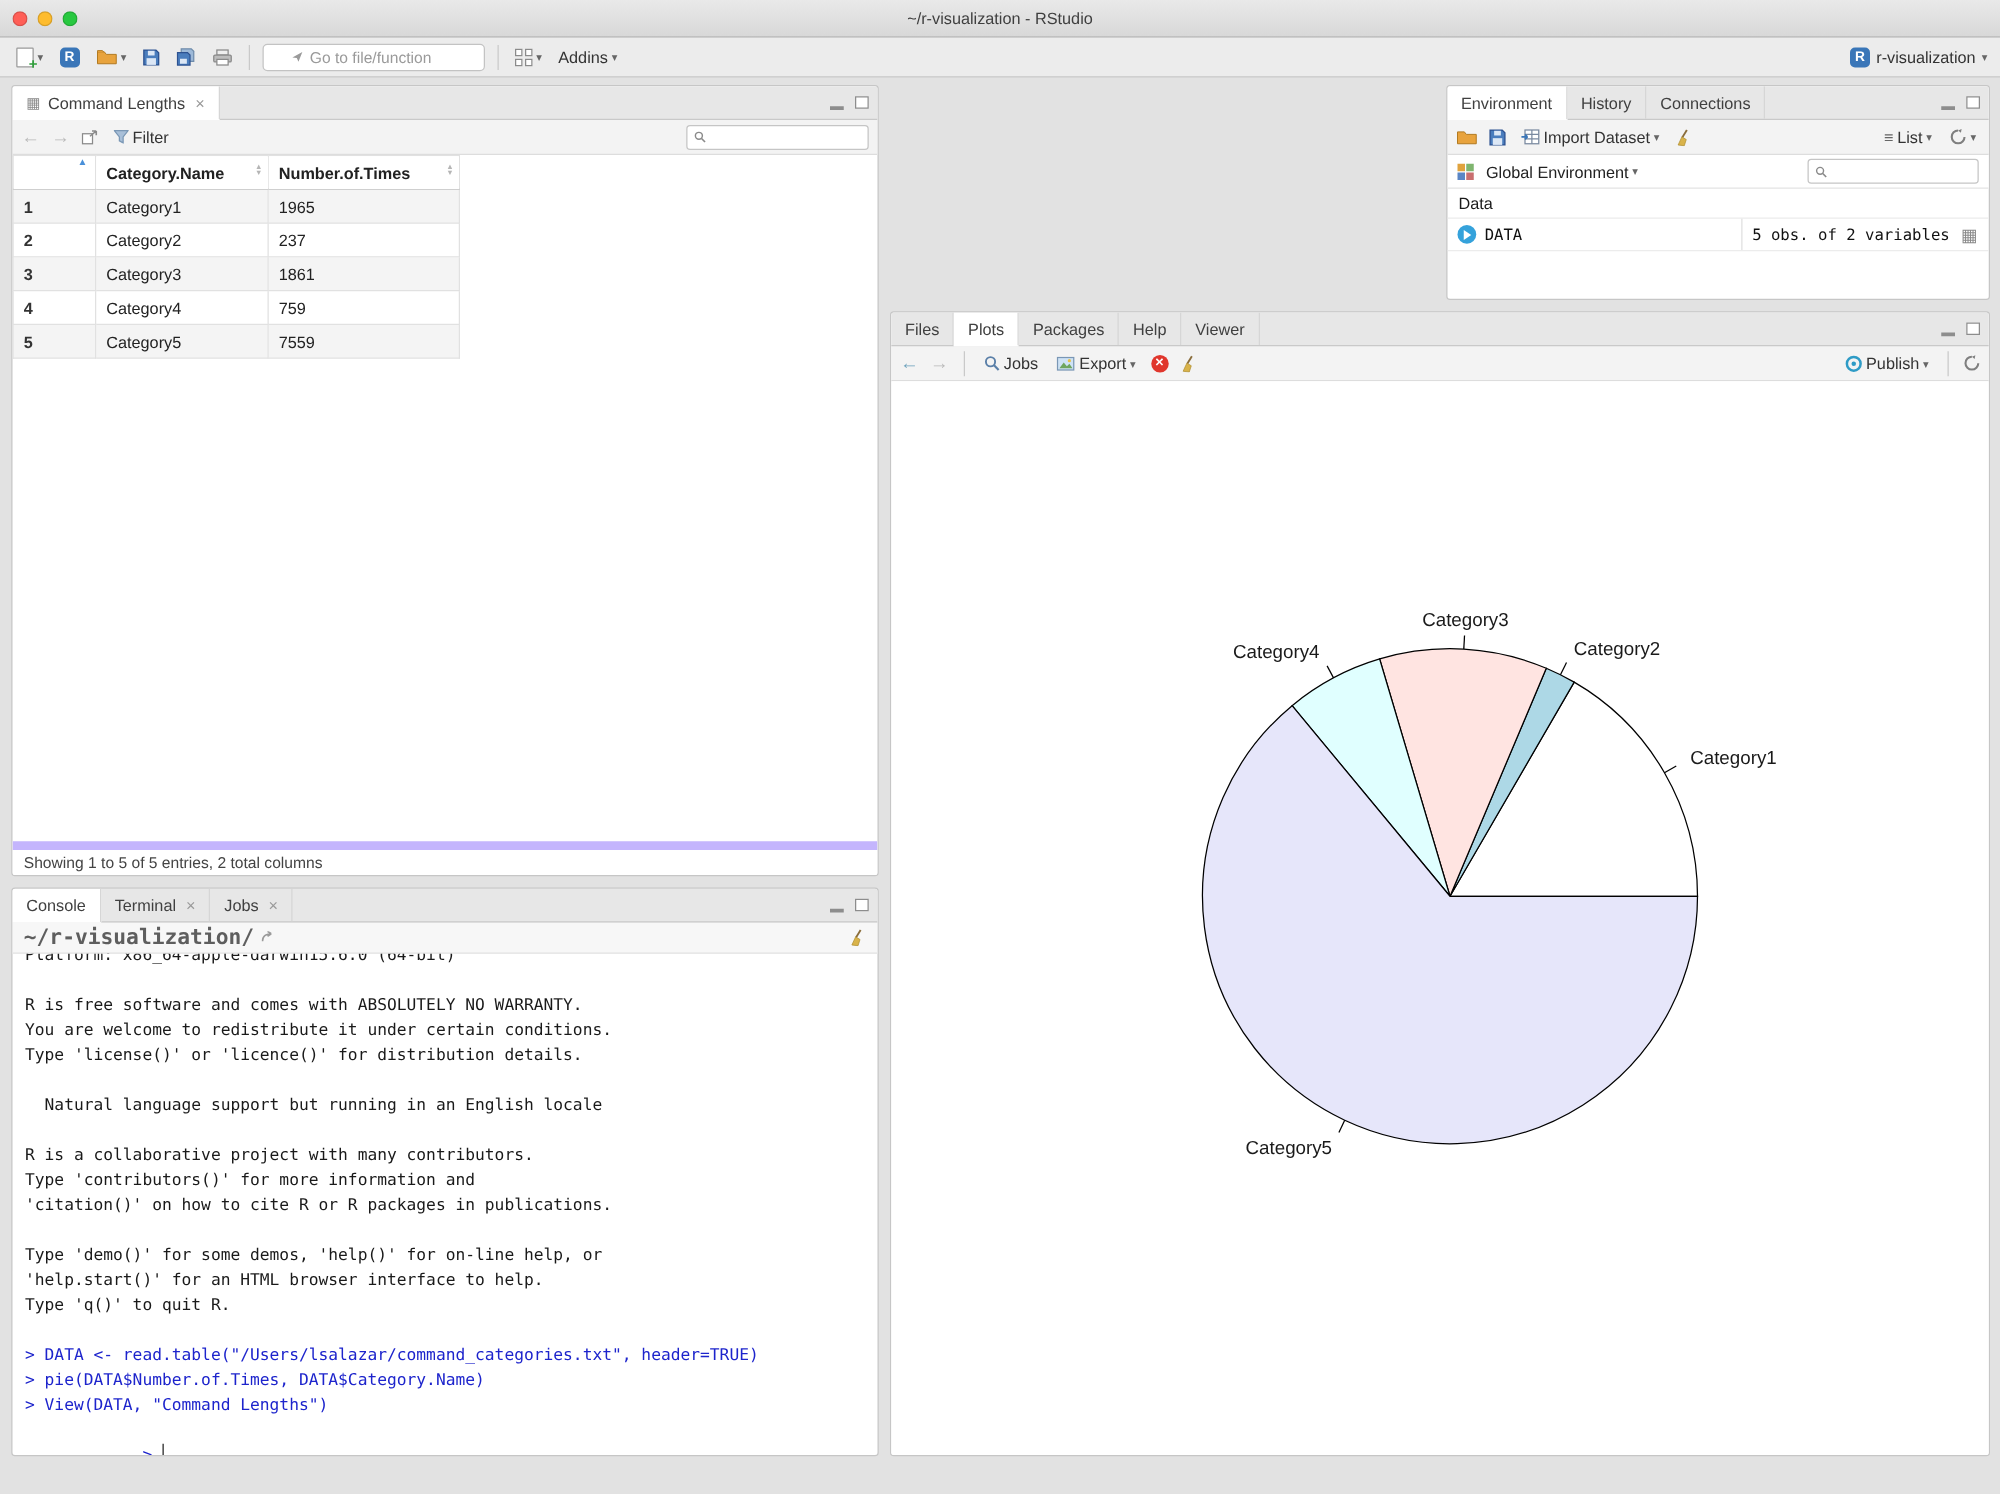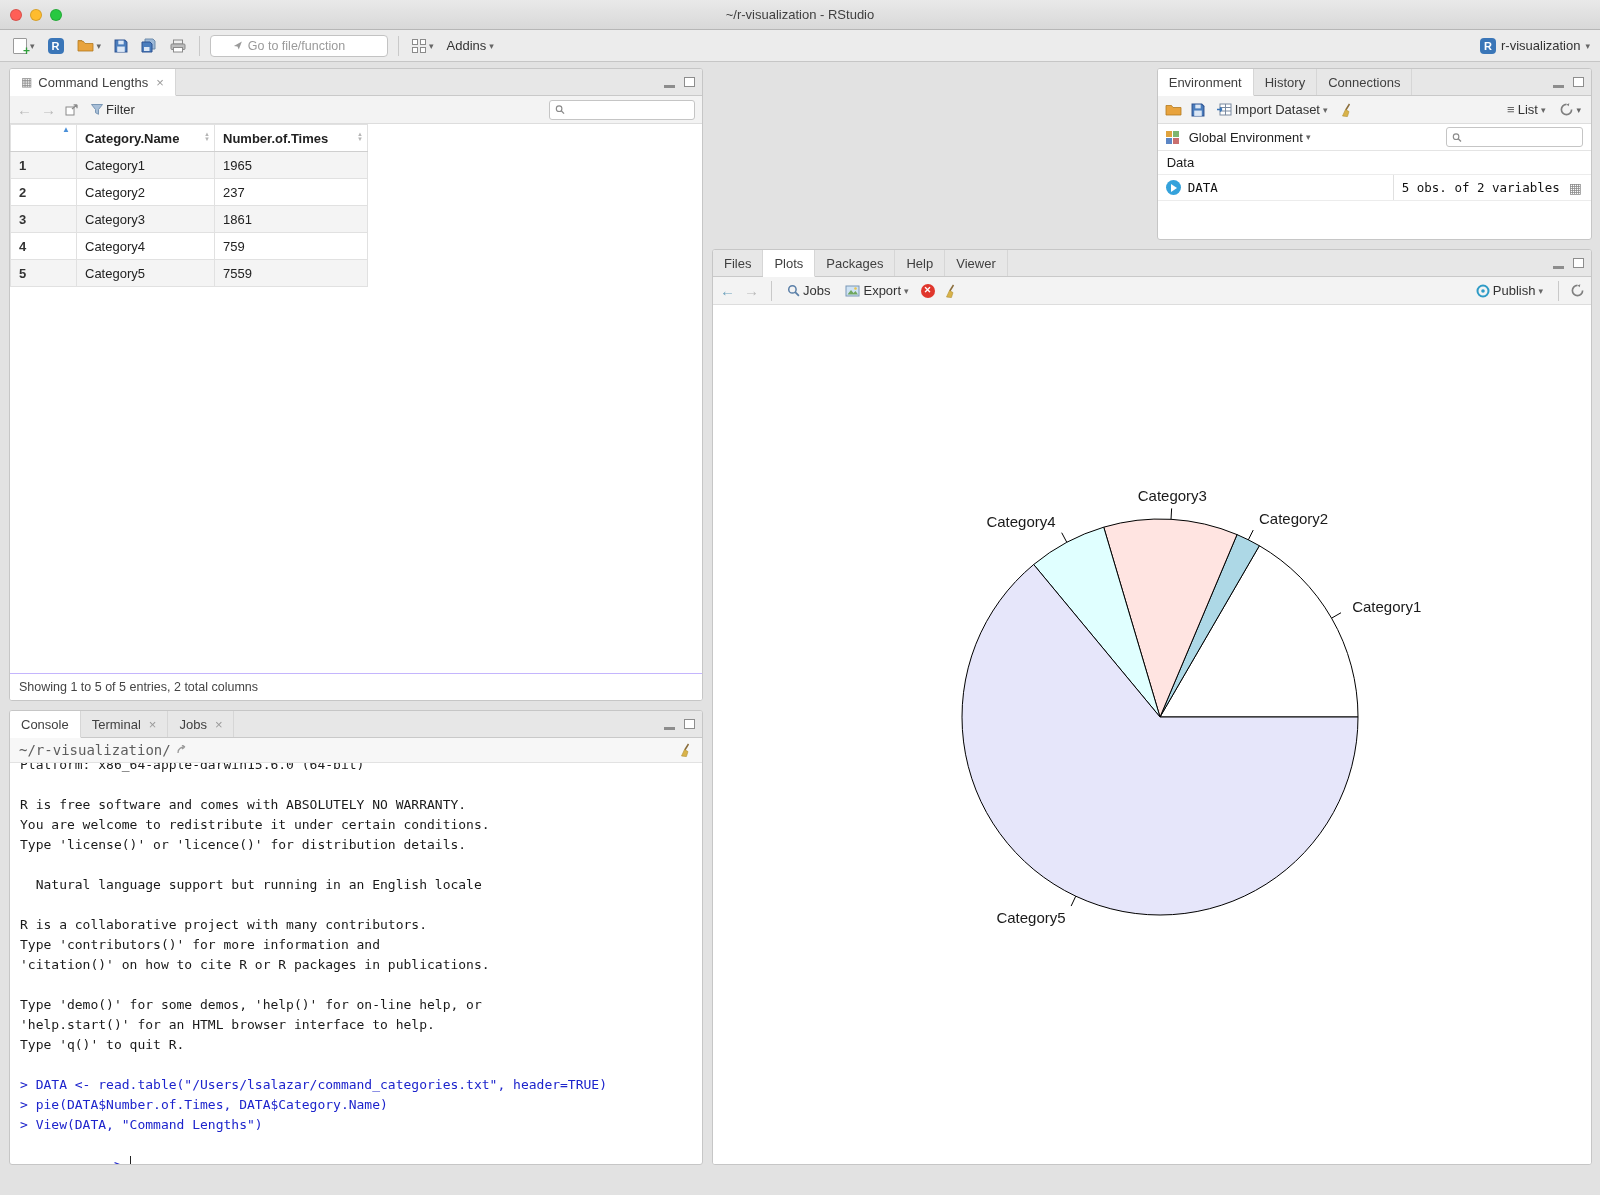--- a/index.html
+++ b/index.html
@@ -77,26 +77,26 @@
   table.data { border-collapse:collapse; font-size:13px; table-layout:fixed; }
   table.data th, table.data td { border:1px solid #e1e1e1; height:27px; padding:0 8px; text-align:left;
                                  overflow:hidden; white-space:nowrap; }
   table.data th { font-weight:bold; border-bottom:1px solid #cfcfcf; position:relative; background:#fff; }
   table.data .c0 { width:66px; } table.data .c1 { width:138px; } table.data .c2 { width:153px; }
   td.rownum { font-weight:bold; color:#333; text-align:right; padding-right:12px; }
   tr.odd td { background:#f4f4f4; }
   .sort-icons { position:absolute; right:4px; top:7px; display:flex; flex-direction:column; font-size:6px;
                 line-height:5px; color:#b5b5b5; }
   .sort-active { position:absolute; top:0; right:6px; color:#4a90d9; font-size:8px; }
-  .viewer-status { height:27px; border-top:1px solid #c4b5fd; display:flex; align-items:center; padding:0 9px;
+  .viewer-status { height:27px; border-top:7px solid #c4b5fd; display:flex; align-items:center; padding:0 9px;
                    font-size:12.5px; color:#444; flex:none; background:#fff; }
 
   
   .console-path { height:25px; background:#f7f7f7; border-bottom:1px solid #e2e2e2; display:flex; align-items:center;
-                  gap:6px; padding:0 9px; font-family:"DejaVu Sans Mono", monospace; font-size:14px; color:#5e5e5e; flex:none; }
+                  gap:6px; padding:0 9px; font-family:"DejaVu Sans Mono", monospace; font-size:17px; color:#5e5e5e; flex:none;font-weight:bold; }
   .console-body { flex:1; overflow:hidden; padding:0 10px; }
   .console-output { margin-top:-8px; white-space:pre; font-family:"DejaVu Sans Mono", monospace; font-size:13px;
                     line-height:20px; color:#1a1a1a; }
   .console-line { min-height:20px; }
   .console-line.cmd { color:var(--command-blue, #1d24cc); }
   .cursor { display:inline-block; width:1.5px; height:15px; background:#222; vertical-align:-2px; }
 
   
   .env-scope-row { height:27px; border-bottom:1px solid #e4e4e4; display:flex; align-items:center; gap:7px;
                    padding:0 8px; font-size:13px; flex:none; background:#fff; }

